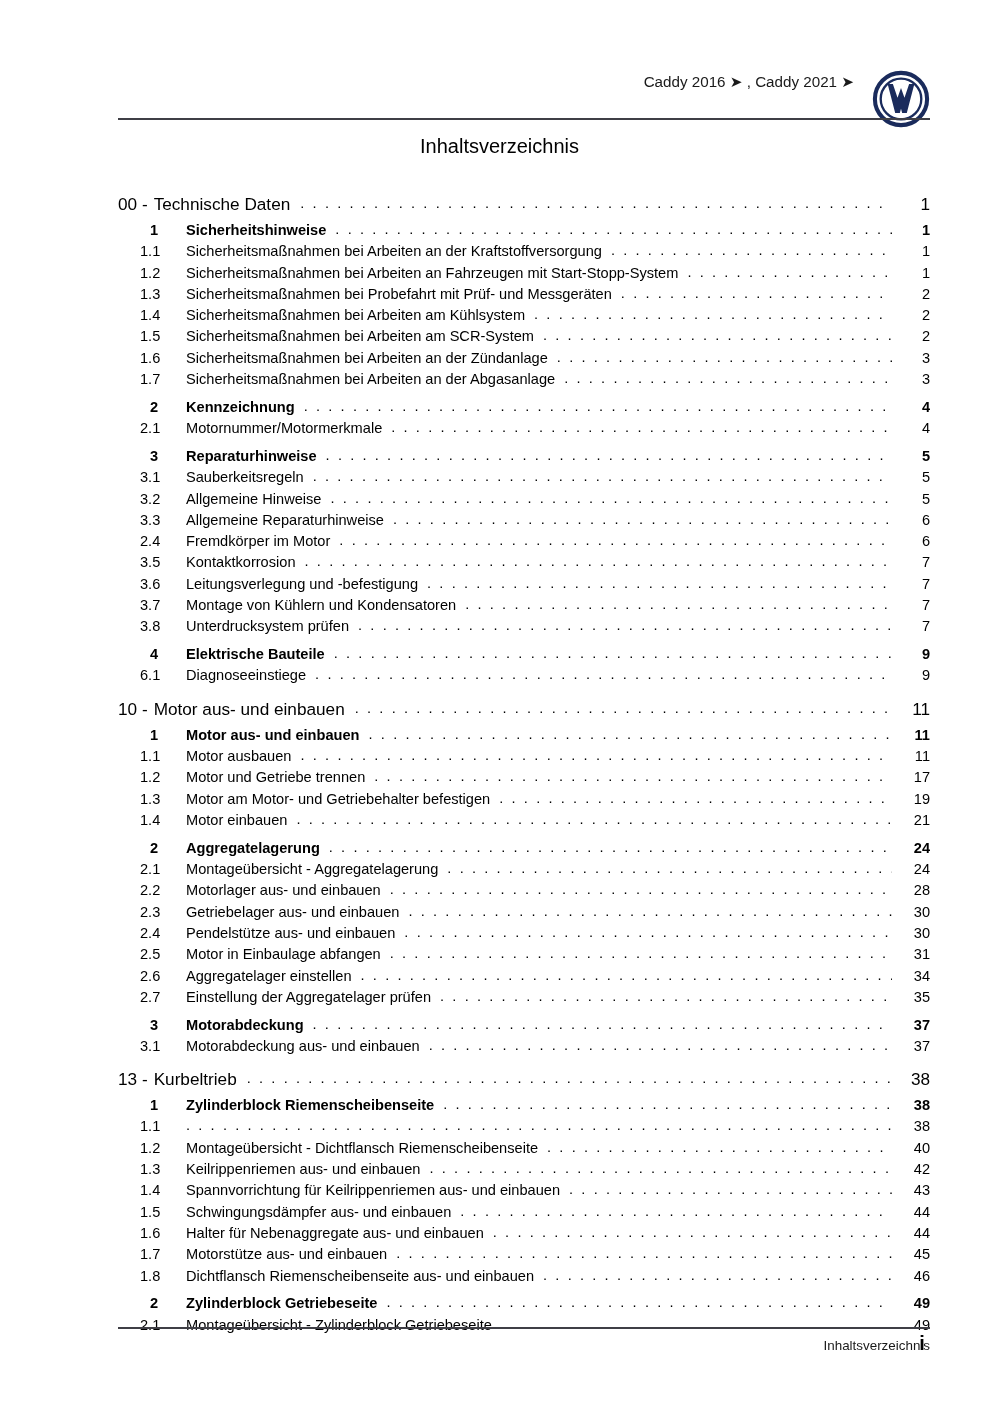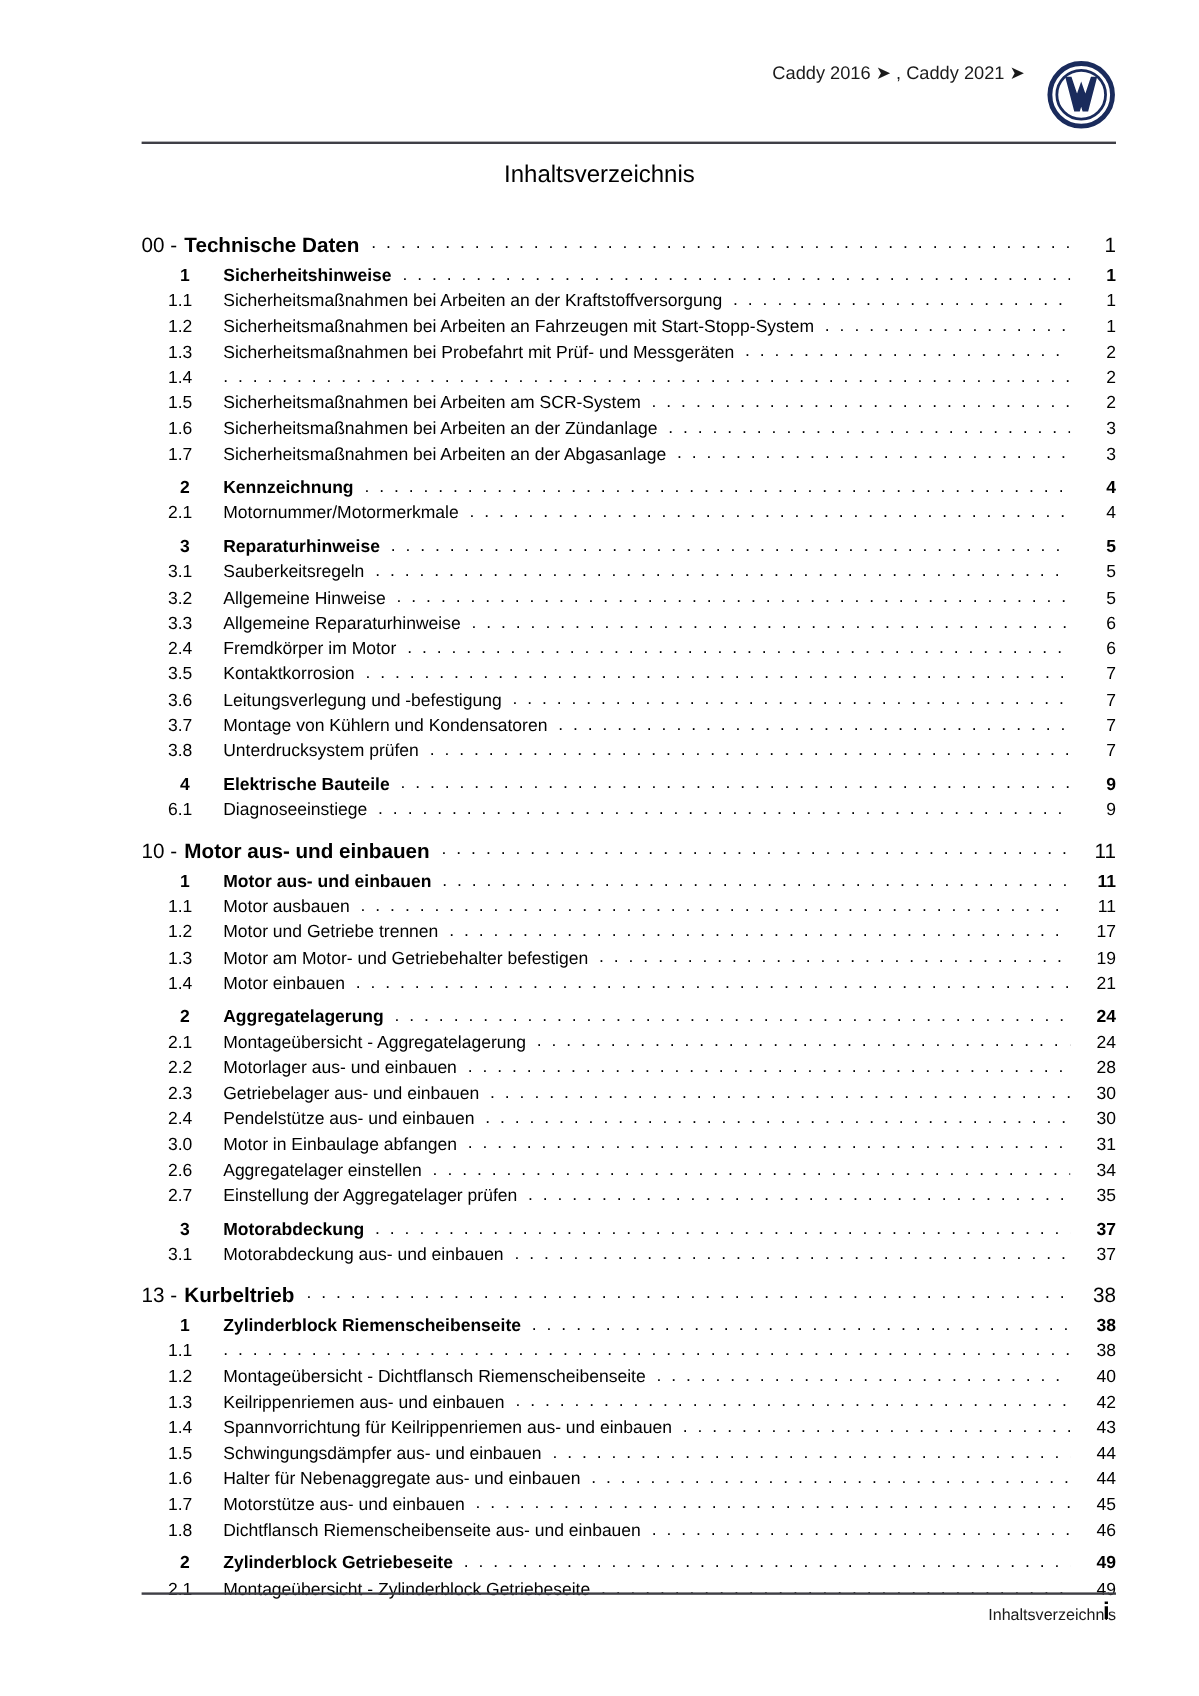--- a/index.html
+++ b/index.html
@@ -17,21 +17,21 @@
     height: 1413px;
     background: #ffffff;
     overflow: hidden;
     box-sizing: border-box;
   }
 
   
   .header {
     position: absolute;
     left: 118px;
-    top: 50px;
+    top: 70px;
     width: 812px;
     height: 52px;
   }
   .header-lines {
     position: absolute;
     right: 76px;
     top: 0;
     text-align: right;
     font-size: 15.2px;
     line-height: 24px;
@@ -96,21 +96,20 @@
   }
   .toc-row.lvl0 .num {
     width: auto;
     padding-right: 6px;
     flex: 0 0 auto;
   }
   .toc-row.lvl0 .label {
     flex: 0 0 auto;
     padding-right: 10px;
     white-space: nowrap;
-    font-weight: bold;
   }
   .toc-row.lvl0 .page {
     font-size: 17.2px;
     width: 40px;
   }
 
   
   .toc-row.lvl1 {
     font-size: 14.6px;
     font-weight: bold;
@@ -233,20 +232,21 @@
         <span class="page">1</span>
       </div>
       <div class="toc-row lvl2">
         <span class="num">1.3</span>
         <span class="label">Sicherheitsmaßnahmen bei Probefahrt mit Prüf- und Messgeräten</span>
         <span class="leader">. . . . . . . . . . . . . . . . . . . . . . . . . . . . . . . . . . . . . . . . . . . . . . . . . . . . . . . . . . . . . . . . . . . . . . . . . . . . . . . . . . . . . . . . . . . . . . . . . . . . . . . . . . . . . . . . . . . . . . . . . . . .</span>
         <span class="page">2</span>
       </div>
       <div class="toc-row lvl2">
         <span class="num">1.4</span>
+        <span class="label">Sicherheitsmaßnahmen bei Arbeiten am Kühlsystem</span>
         <span class="leader">. . . . . . . . . . . . . . . . . . . . . . . . . . . . . . . . . . . . . . . . . . . . . . . . . . . . . . . . . . . . . . . . . . . . . . . . . . . . . . . . . . . . . . . . . . . . . . . . . . . . . . . . . . . . . . . . . . . . . . . . . . . .</span>
         <span class="page">2</span>
       </div>
       <div class="toc-row lvl2">
         <span class="num">1.5</span>
         <span class="label">Sicherheitsmaßnahmen bei Arbeiten am SCR-System</span>
         <span class="leader">. . . . . . . . . . . . . . . . . . . . . . . . . . . . . . . . . . . . . . . . . . . . . . . . . . . . . . . . . . . . . . . . . . . . . . . . . . . . . . . . . . . . . . . . . . . . . . . . . . . . . . . . . . . . . . . . . . . . . . . . . . . .</span>
         <span class="page">2</span>
       </div>
       <div class="toc-row lvl2">
@@ -399,21 +399,21 @@
         <span class="leader">. . . . . . . . . . . . . . . . . . . . . . . . . . . . . . . . . . . . . . . . . . . . . . . . . . . . . . . . . . . . . . . . . . . . . . . . . . . . . . . . . . . . . . . . . . . . . . . . . . . . . . . . . . . . . . . . . . . . . . . . . . . .</span>
         <span class="page">30</span>
       </div>
       <div class="toc-row lvl2">
         <span class="num">2.4</span>
         <span class="label">Pendelstütze aus- und einbauen</span>
         <span class="leader">. . . . . . . . . . . . . . . . . . . . . . . . . . . . . . . . . . . . . . . . . . . . . . . . . . . . . . . . . . . . . . . . . . . . . . . . . . . . . . . . . . . . . . . . . . . . . . . . . . . . . . . . . . . . . . . . . . . . . . . . . . . .</span>
         <span class="page">30</span>
       </div>
       <div class="toc-row lvl2">
-        <span class="num">3.0</span>
+        <span class="num">2.5</span>
         <span class="label">Motor in Einbaulage abfangen</span>
         <span class="leader">. . . . . . . . . . . . . . . . . . . . . . . . . . . . . . . . . . . . . . . . . . . . . . . . . . . . . . . . . . . . . . . . . . . . . . . . . . . . . . . . . . . . . . . . . . . . . . . . . . . . . . . . . . . . . . . . . . . . . . . . . . . .</span>
         <span class="page">31</span>
       </div>
       <div class="toc-row lvl2">
         <span class="num">2.6</span>
         <span class="label">Aggregatelager einstellen</span>
         <span class="leader">. . . . . . . . . . . . . . . . . . . . . . . . . . . . . . . . . . . . . . . . . . . . . . . . . . . . . . . . . . . . . . . . . . . . . . . . . . . . . . . . . . . . . . . . . . . . . . . . . . . . . . . . . . . . . . . . . . . . . . . . . . . .</span>
         <span class="page">34</span>
       </div>

